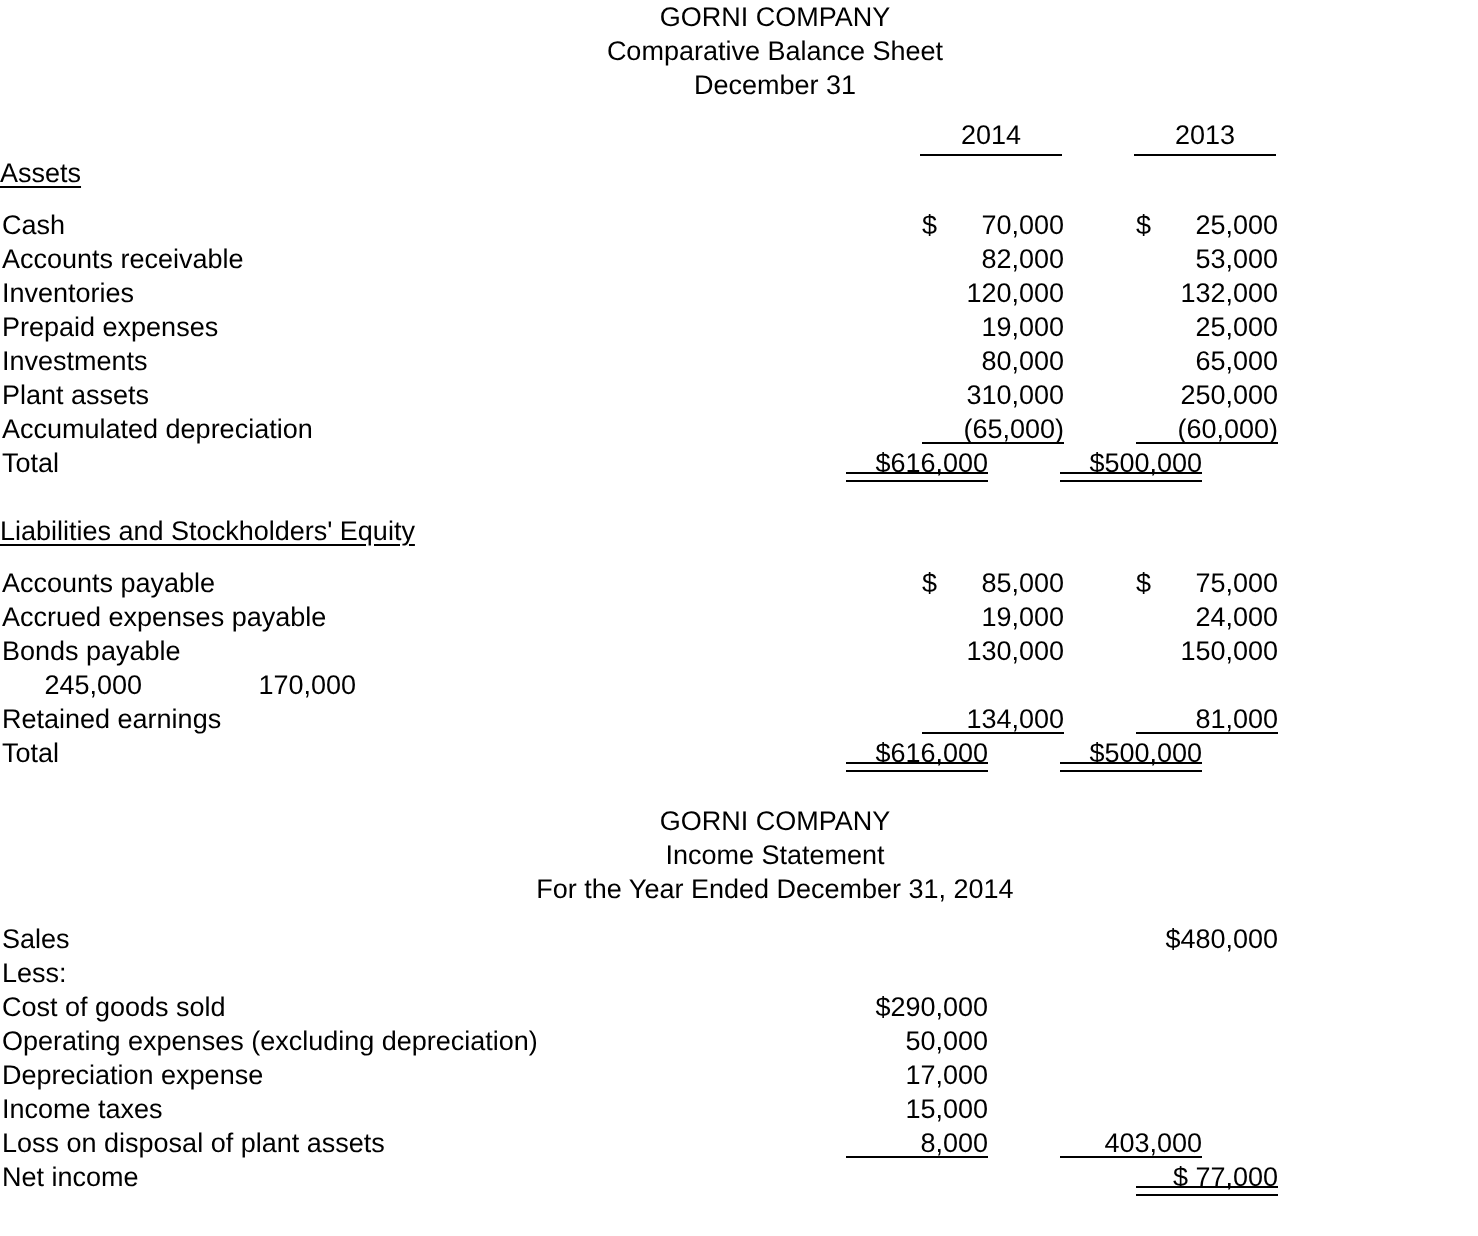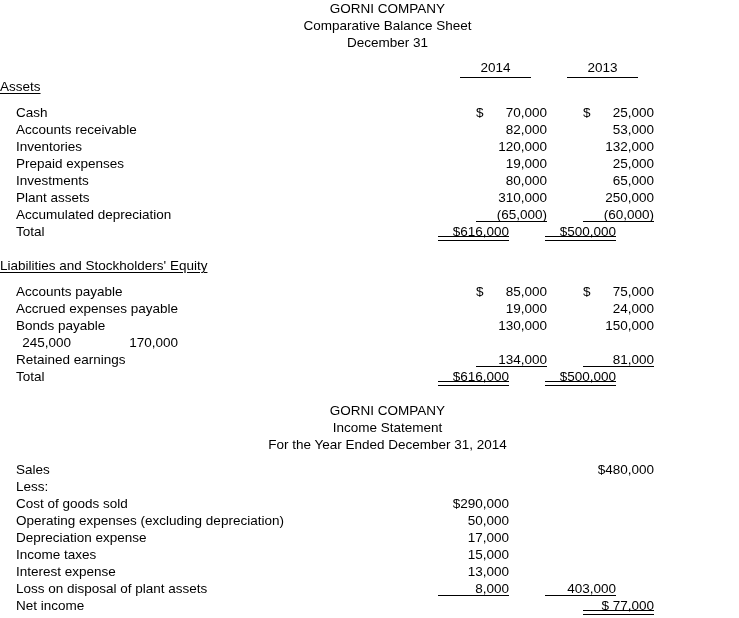--- a/index.html
+++ b/index.html
@@ -31,21 +31,21 @@
     display: flex;
     align-items: baseline;
     height: 17px;
     line-height: 17px;
     white-space: nowrap;
   }
   .label {
     flex: 0 0 auto;
     width: 460px;
     text-align: left;
-    padding-left: 16px;
+    padding-left: 1px;
   }
   .label.ind1 { width: 422px; }
   .num {
     flex: 0 0 auto;
     width: 71px;
     text-align: right;
     position: relative;
   }
   .num.c1 { margin-left: 0px; }
   .num.c2 { margin-left: 36px; }
@@ -257,25 +257,20 @@
       <div class="label ind1">Depreciation expense</div>
       <div class="num c1"><span>17,000</span></div>
       <div class="num c2"></div>
     </div>
     <div class="row">
       <div class="label ind1">Income taxes</div>
       <div class="num c1"><span>15,000</span></div>
       <div class="num c2"></div>
     </div>
     <div class="row">
-      <div class="label ind1">Interest expense</div>
-      <div class="num c1"><span>13,000</span></div>
-      <div class="num c2"></div>
-    </div>
-    <div class="row">
       <div class="label ind1">Loss on disposal of plant assets</div>
       <div class="num c1 rule-bottom"><span>8,000</span></div>
       <div class="num c2 rule-bottom"><span>403,000</span></div>
     </div>
 
     <div class="row">
       <div class="label">Net income</div>
       <div class="num c1"></div>
       <div class="num c2 rule-double"><span>$  77,000</span></div>
     </div>

